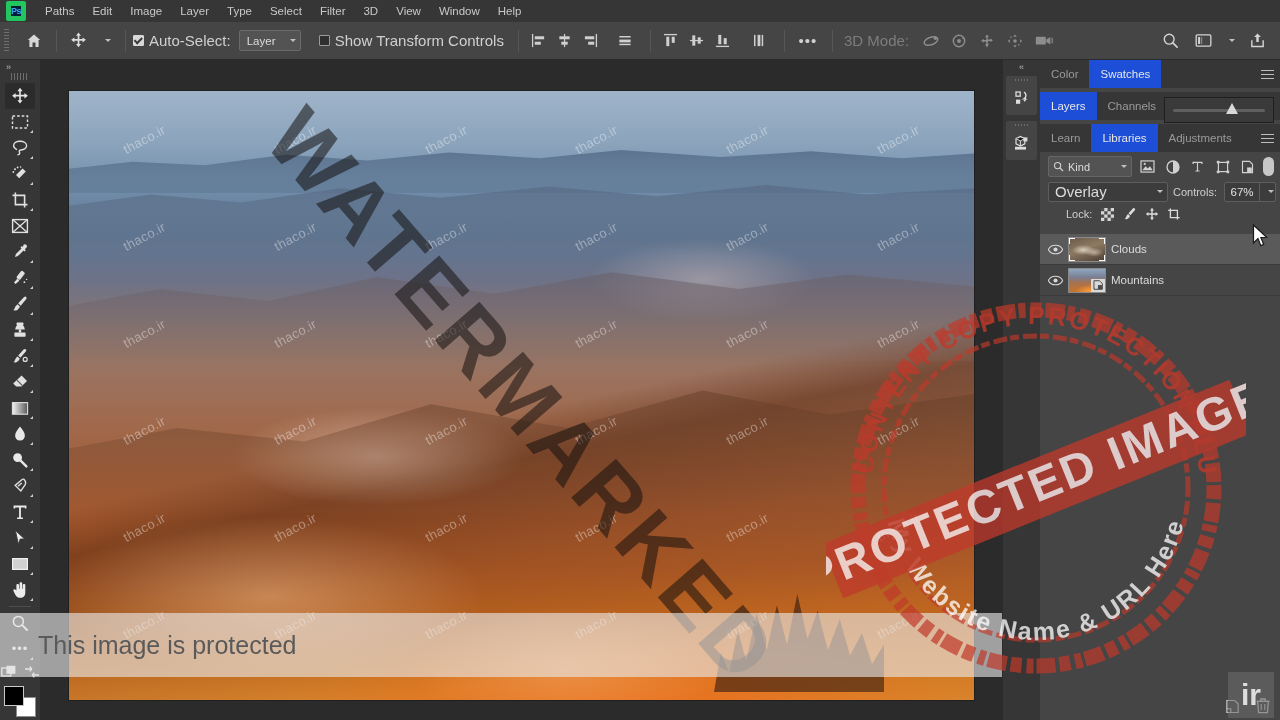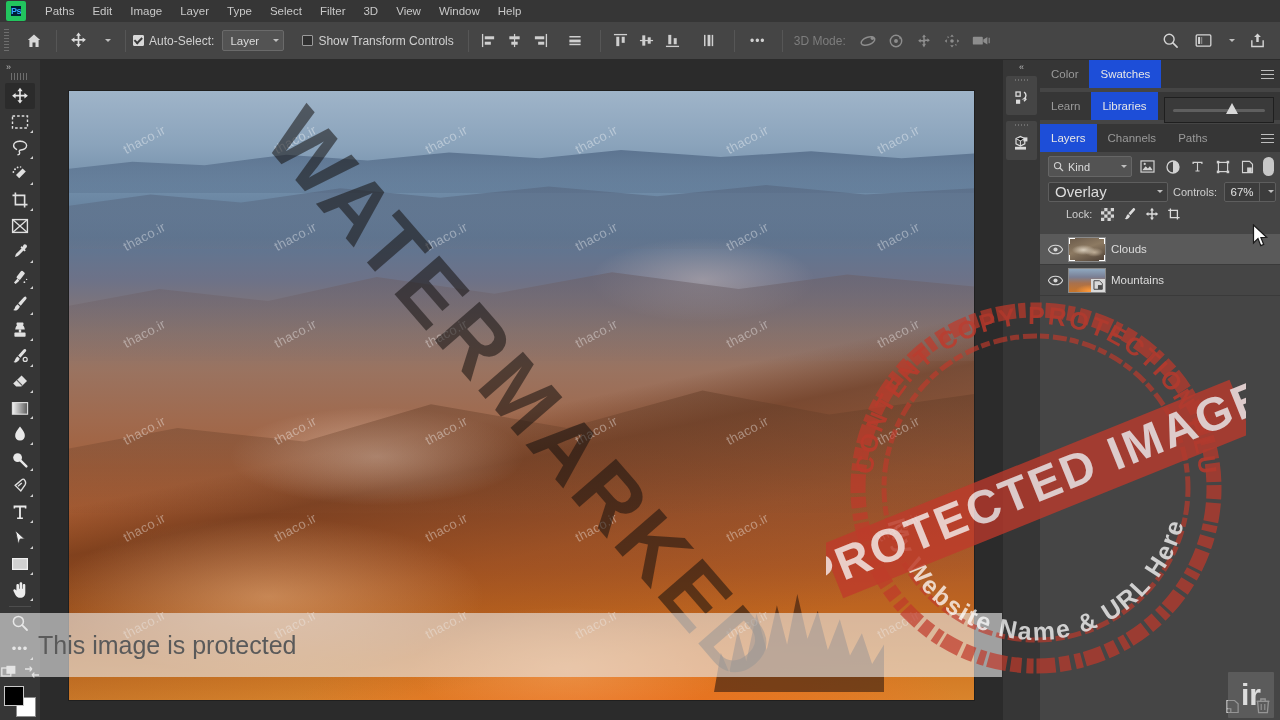--- a/index.html
+++ b/index.html
@@ -38,21 +38,21 @@
     width: 9px; height: 24px; margin-left: 2px;
     background-image: repeating-linear-gradient(to bottom,#6e6e6e 0 1px,transparent 1px 3px);
     background-size: 5px 3px; background-repeat: repeat-y;
     background-position: 2px 0;
   }
   .opt-btn {
     display: flex; align-items: center; justify-content: center;
     height: 26px; min-width: 26px; border-radius: 2px; cursor: default;
   }
   .opt-sep { width: 1px; height: 22px; background: #565656; margin: 0 7px; }
-  .opt-label { font-size: 12px; color: #d0d0d0; white-space: nowrap; }
+  .opt-label { font-size: 15px; color: #d0d0d0; white-space: nowrap; }
   .opt-label.dim { color: #7d7d7d; }
   .chk {
     width: 11px; height: 11px; border: 1px solid #9a9a9a; border-radius: 1px;
     background: #2f2f2f; display: inline-flex; align-items: center;
     justify-content: center; margin-right: 5px; flex: none;
   }
   .chk.on { background: #d8d8d8; border-color: #d8d8d8; }
   .chk.on::after {
     content: ""; width: 6px; height: 3px;
     border-left: 2px solid #3a3a3a; border-bottom: 2px solid #3a3a3a;
@@ -765,32 +765,32 @@
 
     <div class="tabrow">
       <div class="tab">Color</div>
       <div class="tab active">Swatches</div>
       <div class="menu-burger">
           <span class="burger"></span>
         </div>
     </div>
 
     <div class="tabrow" style="margin-top:4px">
+      <div class="tab active">Layers</div>
+      <div class="tab">Channels</div>
+      <div class="tab">Paths</div>
+      <div class="menu-burger">
+          <span class="burger"></span>
+        </div>
+    </div>
+
+    <div class="tabrow" style="margin-top:4px">
       <div class="tab">Learn</div>
       <div class="tab active">Libraries</div>
       <div class="tab">Adjustments</div>
-      <div class="menu-burger">
-          <span class="burger"></span>
-        </div>
-    </div>
-
-    <div class="tabrow" style="margin-top:4px">
-      <div class="tab active">Layers</div>
-      <div class="tab">Channels</div>
-      <div class="tab">Paths</div>
       <div class="menu-burger">
           <span class="burger"></span>
         </div>
     </div>
 
     <div class="panel-body">
 
       <div class="filterrow">
         <div class="kind-combo">
           <span style="display:flex;align-items:center;gap:4px">

